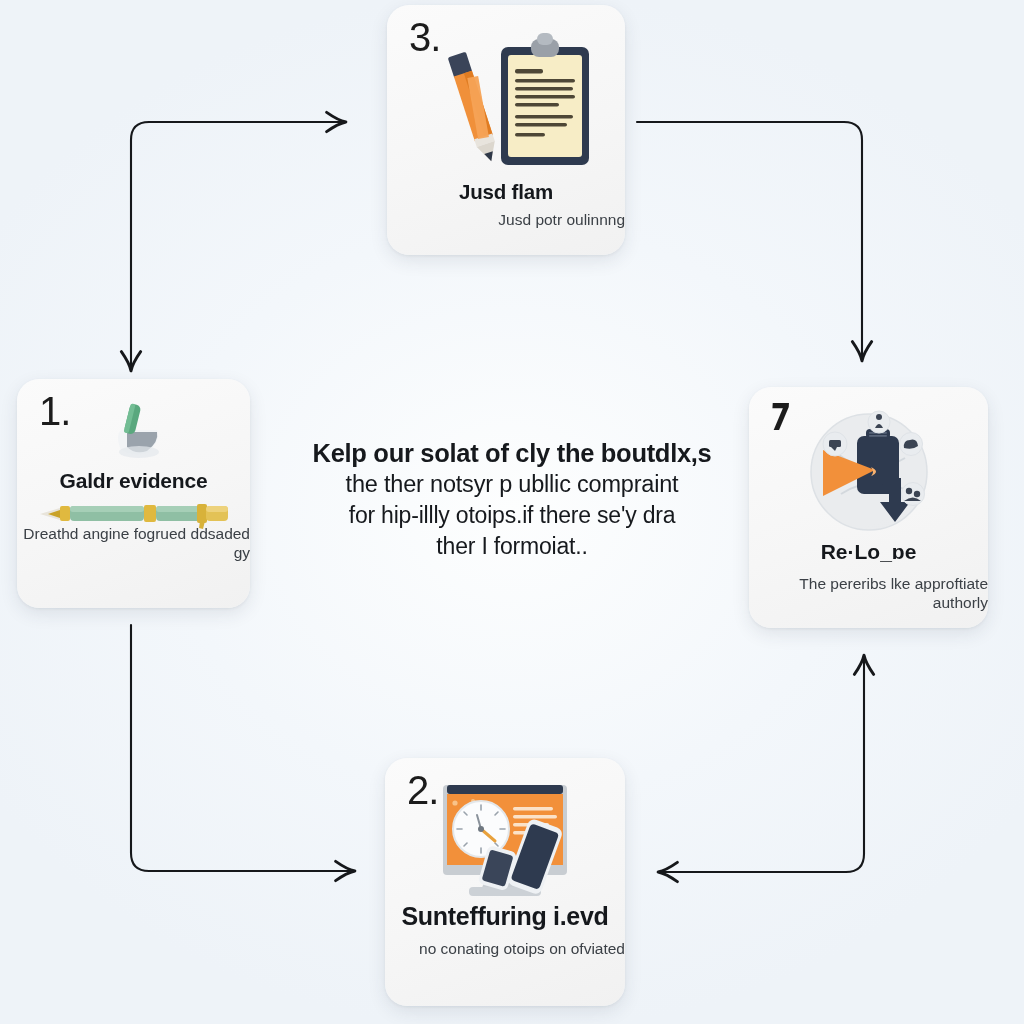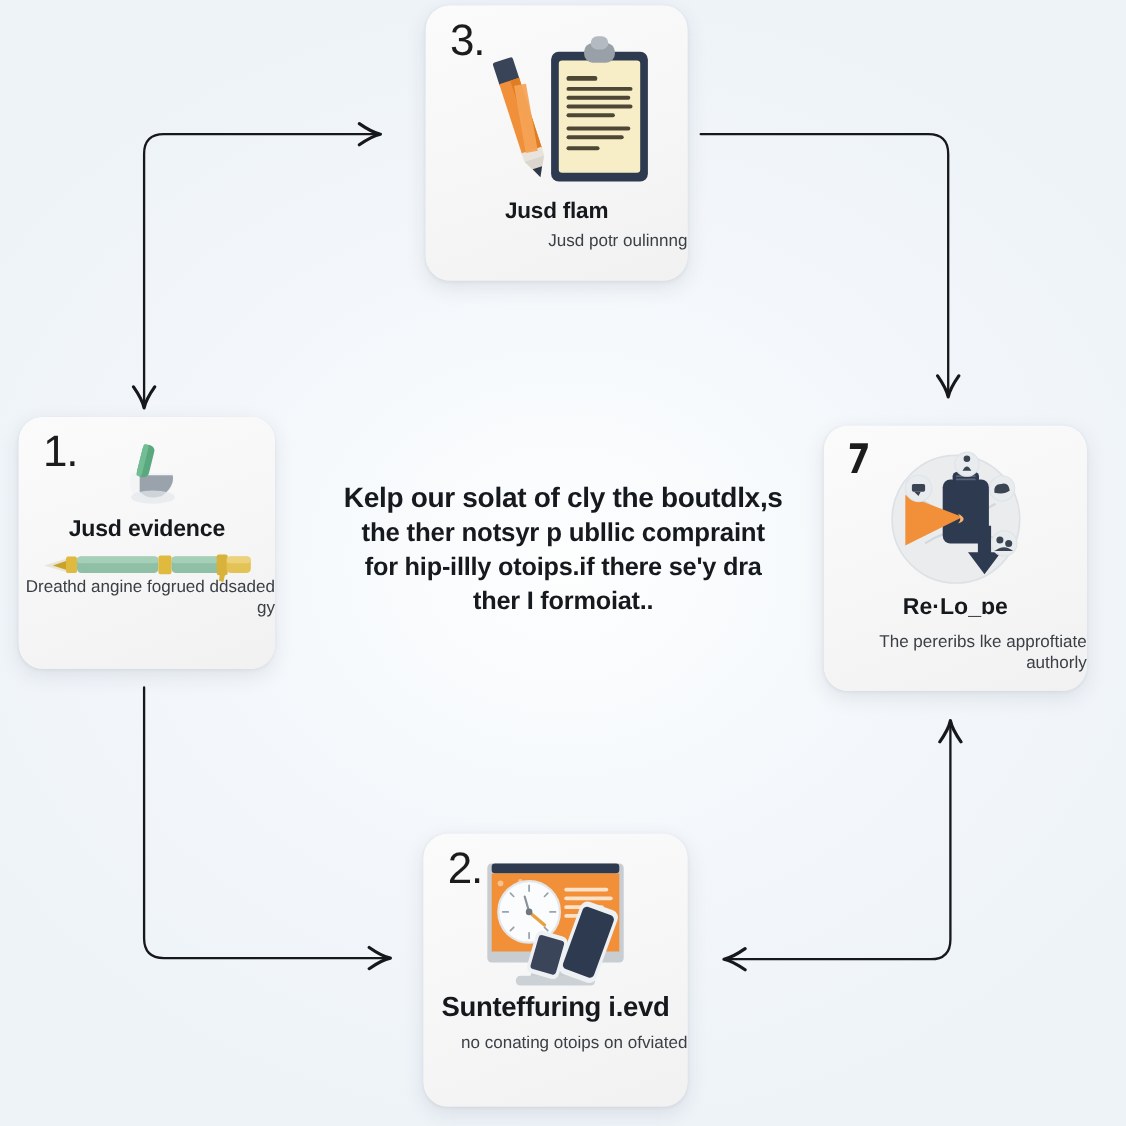--- a/index.html
+++ b/index.html
@@ -122,21 +122,21 @@
     color: #16191d;
   }
   #center-text .line1 {
     font-size: 25.5px;
     font-weight: 700;
     letter-spacing: -0.3px;
     line-height: 1.26;
   }
   #center-text .line {
     font-size: 23px;
-    font-weight: 700;
+    font-weight: 400;
     letter-spacing: -0.2px;
     line-height: 1.32;
   }
   #center-text .line.l2 { font-size: 23.5px; }
 
   .blurry {
     filter: blur(0.28px);
   }
 </style>
 </head>
@@ -211,21 +211,21 @@
     <div class="icon-wrap blurry">
       <svg width="86" height="62" viewBox="0 0 86 62">
         <path d="M30,48 Q24,34 30,28 L66,28 Q70,38 58,50 Q44,56 30,48 Z" fill="#f2f4f6"></path>
         <path d="M36,30 L66,30 Q68,40 56,49 Q44,53 36,45 Z" fill="#9aa3ac"></path>
         <rect x="36" y="2" width="11" height="30" rx="5" transform="rotate(14 41 17)" fill="#5aa87e"></rect>
         <rect x="36" y="2" width="5" height="30" rx="2.5" transform="rotate(14 41 17)" fill="#73bd94"></rect>
         <ellipse cx="48" cy="50" rx="20" ry="6" fill="#e4e8ec" opacity="0.7"></ellipse>
       </svg>
     </div>
 
-    <div class="card-title">Jusd evidence</div>
+    <div class="card-title">Galdr evidence</div>
 
     <div class="pen-wrap">
       <svg width="200" height="32" viewBox="0 0 200 32">
 
         <path d="M6,17 L26,11 L26,23 Z" fill="#e8e4da"></path>
         <path d="M14,17 L26,13 L26,21 Z" fill="#c9a227"></path>
 
         <rect x="26" y="9" width="10" height="15" rx="2" fill="#e0b93f"></rect>
 
         <rect x="36" y="9" width="74" height="15" rx="4" fill="#8fbfa4"></rect>

